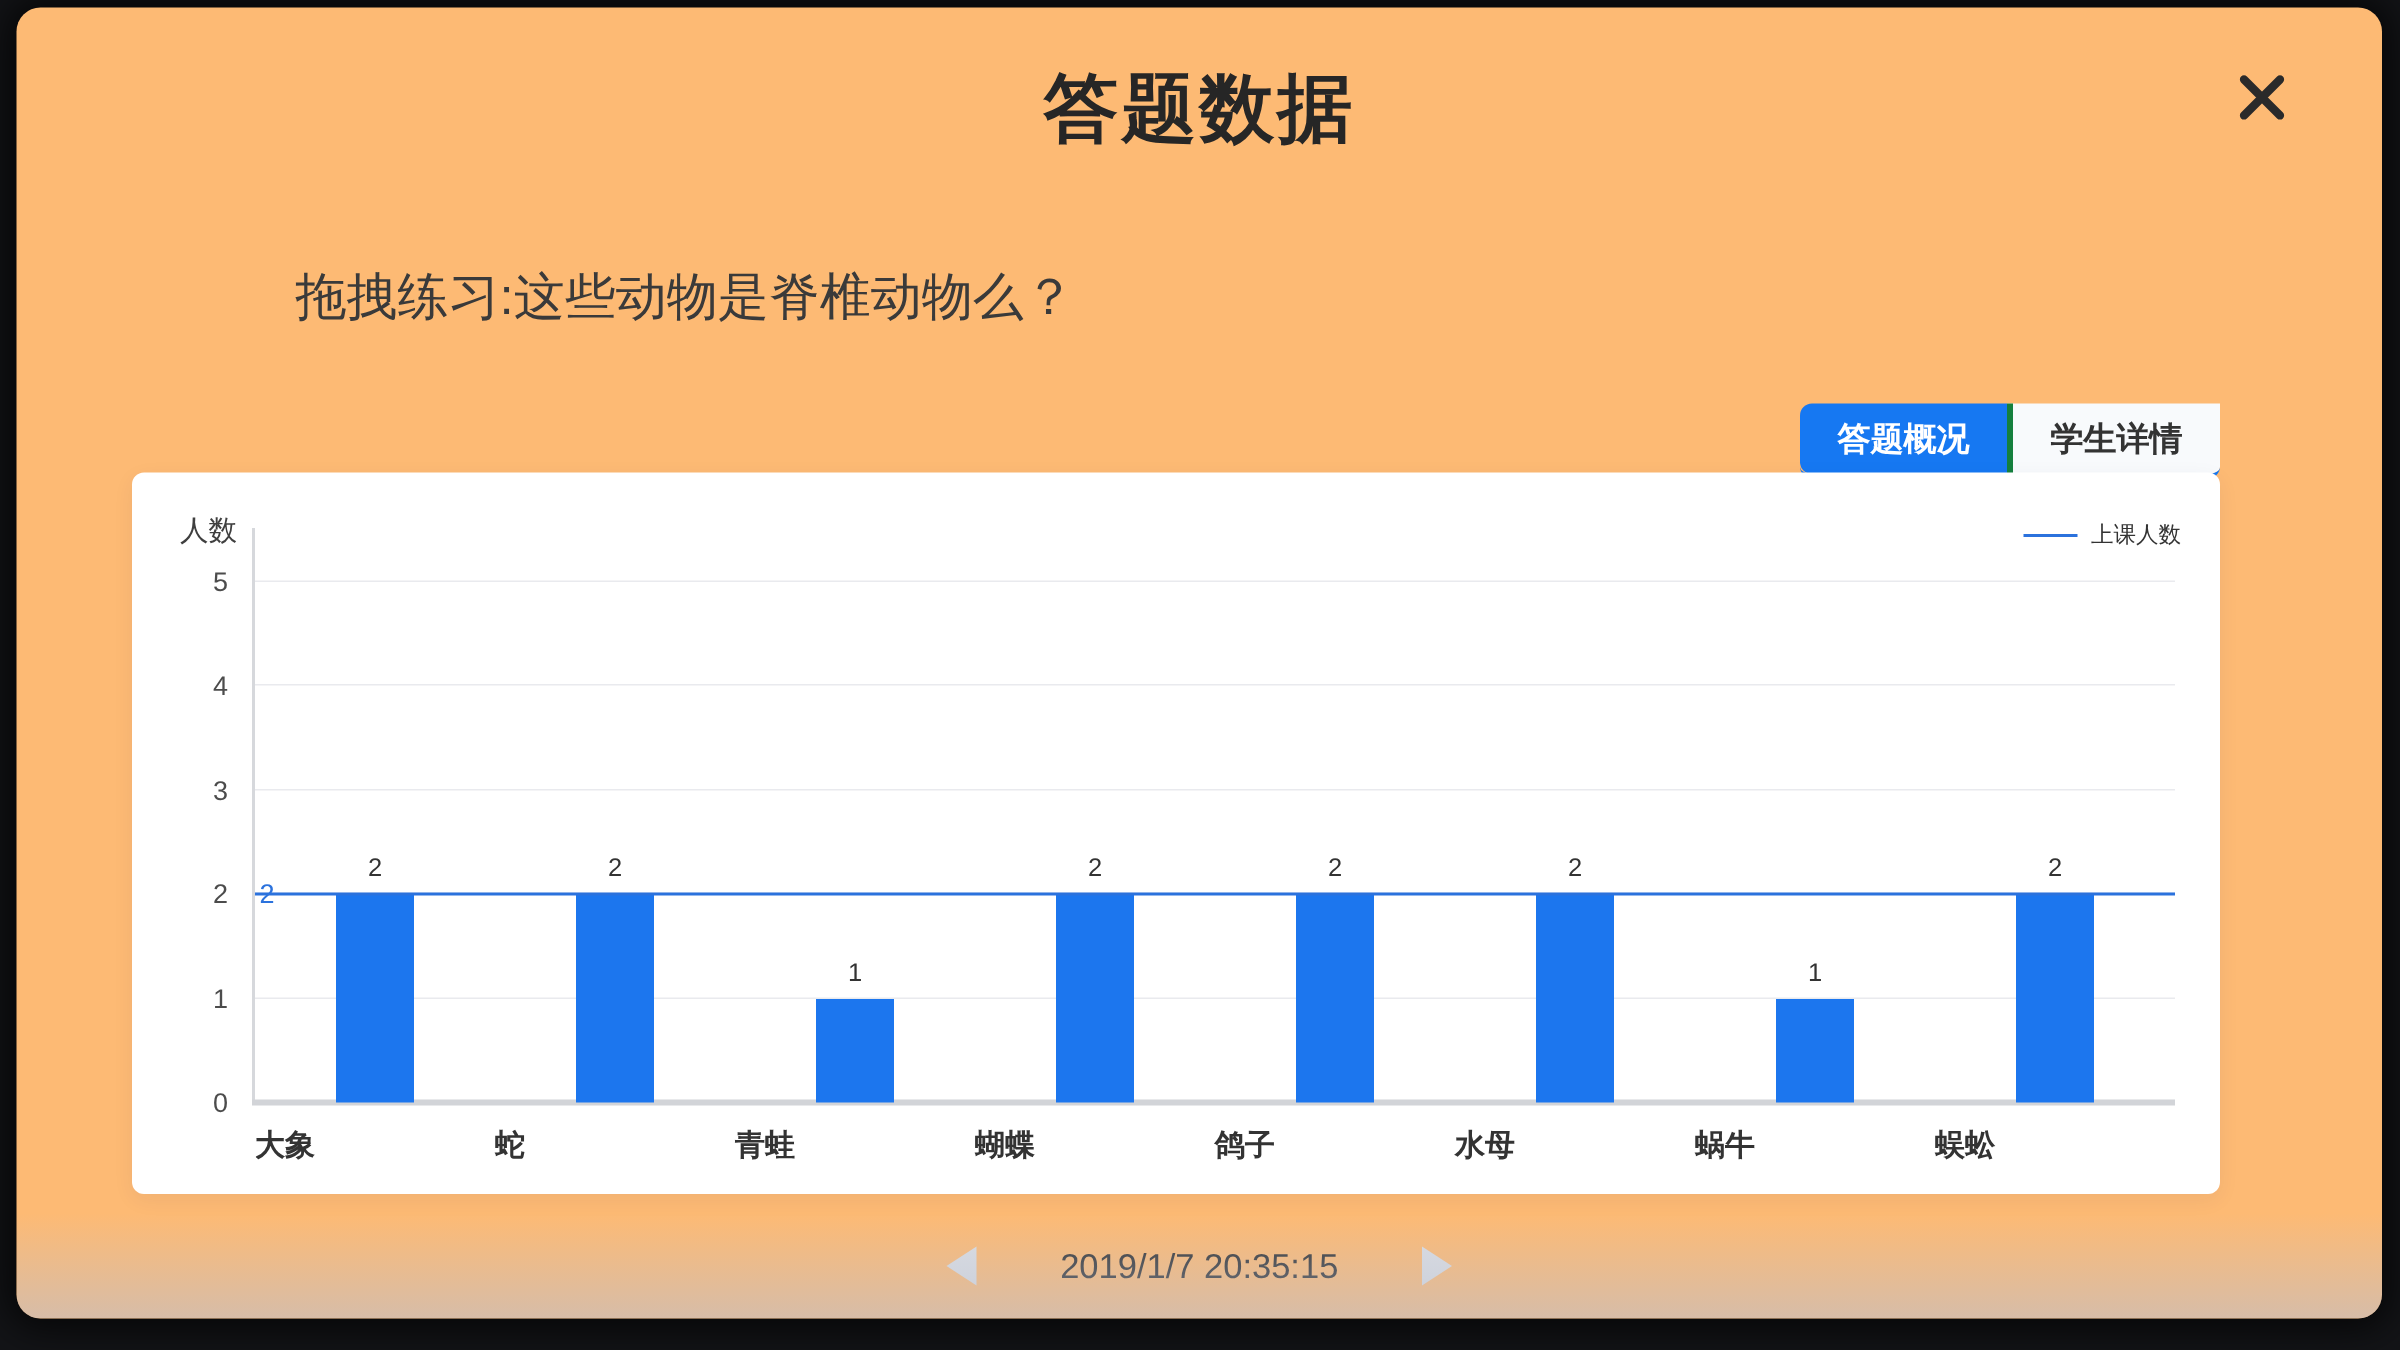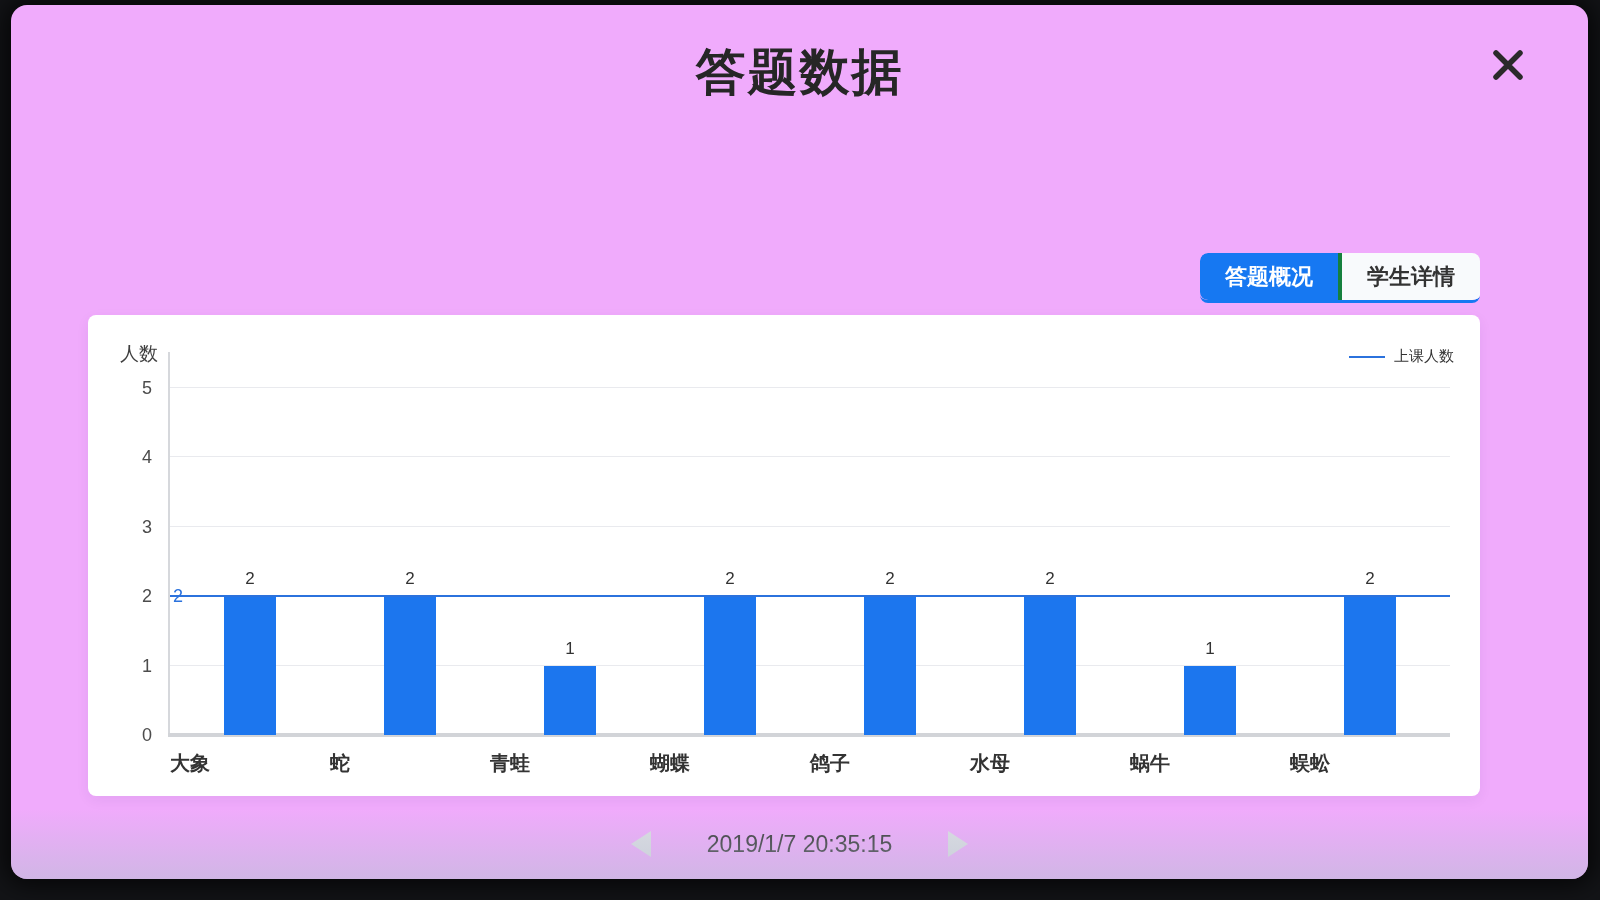--- a/index.html
+++ b/index.html
@@ -3,21 +3,21 @@
 <meta charset="utf-8">
 <style>
   * { margin:0; padding:0; box-sizing:border-box; }
   html,body { width:1600px; height:900px; overflow:hidden; }
   body {
     background:#131417;
     font-family:"Liberation Sans","DejaVu Sans",sans-serif;
   }
   .screen {
     position:absolute; left:11px; top:5px; width:1577px; height:874px;
-    background:#f0abfc; border-radius:16px; overflow:hidden;
+    background:#fdba74; border-radius:16px; overflow:hidden;
     box-shadow:0 0 26px 6px rgba(0,0,0,.75);
   }
   .screen::after{
     content:""; position:absolute; left:0; right:0; bottom:0; height:70px;
     background:linear-gradient(to bottom, rgba(197,204,221,0), rgba(183,191,211,.55));
     pointer-events:none;
   }
   .title{
     position:absolute; top:34px; left:0; right:0; text-align:center;
     font-size:50px; font-weight:700; color:#262626; letter-spacing:2px;
@@ -31,21 +31,21 @@
     position:absolute; left:186px; top:170px;
     font-size:34px; color:#3a3a3a;
   }
   .tabs{
     position:absolute; top:248px; right:108px; display:flex;
     border-radius:8px; overflow:hidden; border-bottom:3px solid #1678f2;
   }
   .tab{
     height:47px; padding:0 25px; border:none; cursor:pointer;
     font-family:inherit; font-size:22px; font-weight:600; color:#333;
-    background:#f8fafc; display:flex; align-items:center;
+    background:#f8fafc; display:flex; align-items:center;margin-top:16px;
   }
   .tab.active{ color:#fff; border-radius:8px 0 0 8px; }
   .tab.sep{ border-left:4px solid #15803d; }
   .card{
     position:absolute; left:77px; top:310px; width:1392px; height:481px;
     background:#fff; border-radius:8px;
     box-shadow:0 4px 14px rgba(30,40,80,.06);
   }
   .y-title{ position:absolute; left:32px; top:26px; font-size:19px; color:#3f3f3f; }
   .legend{
@@ -92,20 +92,21 @@
 <div class="screen">
 
   <div class="title">答题数据</div>
 
   <button class="close-btn">
     <svg width="38" height="38" viewBox="0 0 38 38">
       <path d="M7 7 L31 31 M31 7 L7 31" stroke="#2a2a2a" stroke-width="5.5" stroke-linecap="round" fill="none"></path>
     </svg>
   </button>
 
+  <div class="question">拖拽练习:这些动物是脊椎动物么？</div>
 
   <div class="tabs">
       <button class="tab active" style="background: rgb(22, 120, 242);">答题概况</button>
       <button class="tab sep">学生详情</button>
     </div>
 
   <div class="card">
     <div class="y-title">人数</div>
     <div class="legend">
       <span class="legend-line" style="background: rgb(43, 114, 221);"></span>

